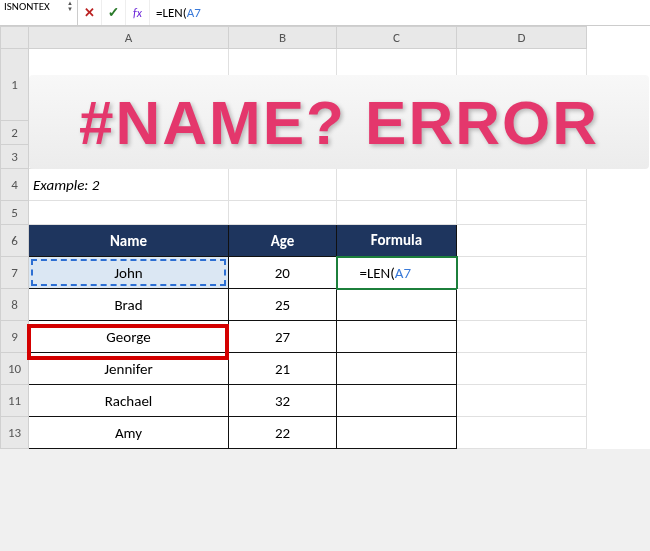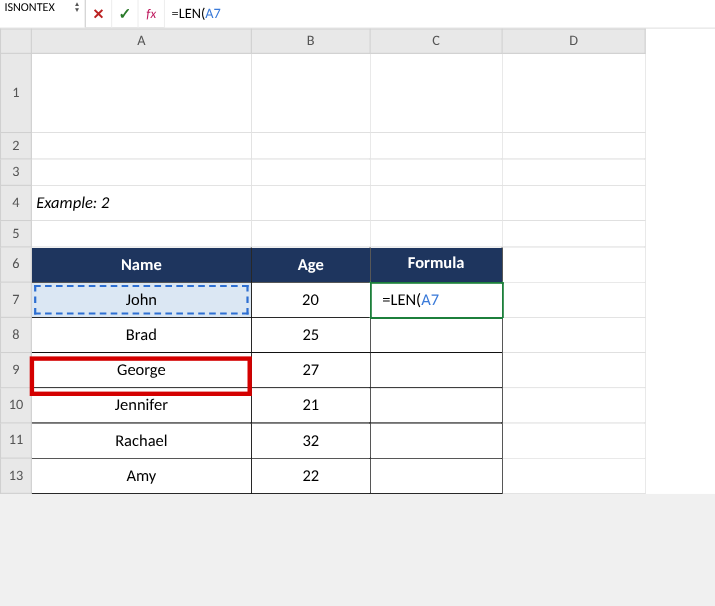--- a/index.html
+++ b/index.html
@@ -41,21 +41,21 @@
     width: 24px;
     height: 100%;
     display: flex;
     align-items: center;
     justify-content: center;
     border-right: 1px solid #eee;
     cursor: pointer;
   }
   .fb-cancel { color: #b22; font-weight: bold; font-size: 13px; }
   .fb-enter { color: #2a7a2a; font-weight: bold; font-size: 14px; }
-  .fb-fx { font-style: italic; font-size: 12px; color: #be185d; }
+  .fb-fx { font-style: italic; font-size: 12px; color: #6d28d9; }
   .formula-input {
     flex: 1;
     padding: 0 6px;
     font-size: 13px;
     display: flex;
     align-items: center;
     height: 100%;
     background: #fff;
   }
   .formula-ref { color: #3a7ad9; }
@@ -136,22 +136,23 @@
     font-weight: bold;
     border: 1px solid #111 !important;
   }
   .tbl-cell {
     border: 1px solid #111 !important;
     font-size: 16px;
     margin-left: 24px;
   }
   .formula-cell {
     text-align: left !important;
-    padding-left: 10px;
+    padding-left: 22px;
     font-size: 15px;
+    border-radius: 13px;
   }
   .editing {
     border: 2px solid #1c7f3b !important;
   }
   .selected-src {
     background: #dbe7f3 !important;
     position: relative;
   }
   .marching {
     position: absolute;
@@ -289,15 +290,18 @@
   <tr>
     <td class="rowhead"><span>13</span></td>
     <td class="cell tbl-cell"><span>Amy</span></td>
     <td class="cell tbl-cell"><span>22</span></td>
     <td class="cell tbl-cell"></td>
     <td class="cell"></td>
   </tr>
 </tbody>
     </table>
 
+<div class="banner-wrap">
+  <span class="banner-text">#NAME? ERROR</span>
+</div>
 
 <div class="red-highlight"></div>
 </div>
 
 </body></html>

